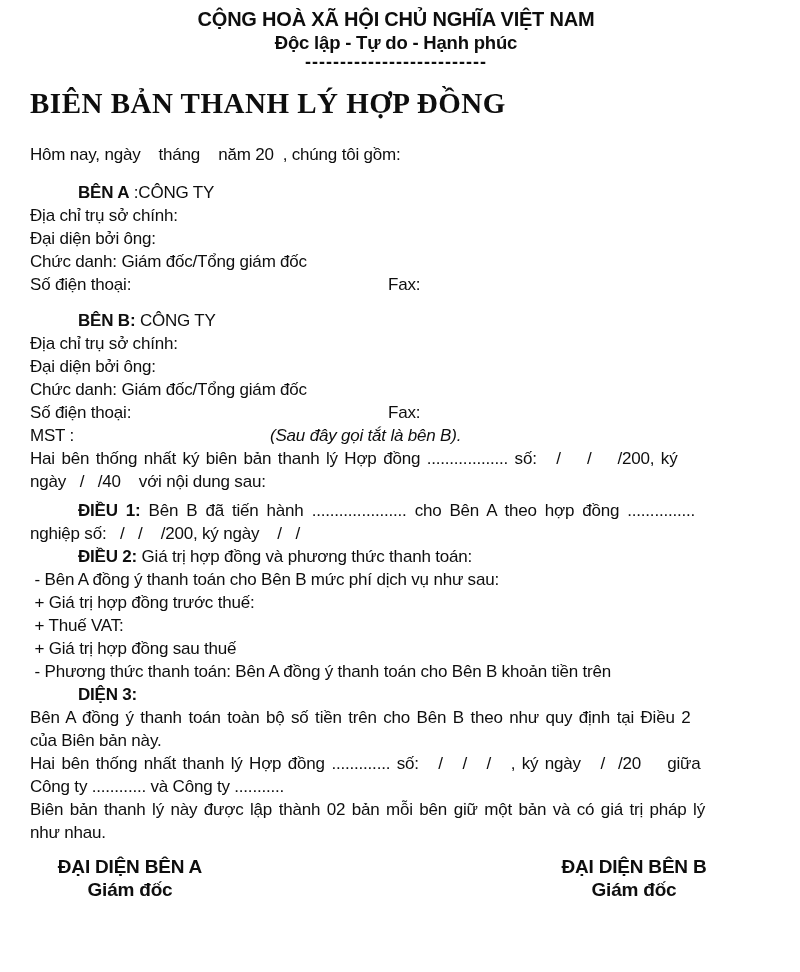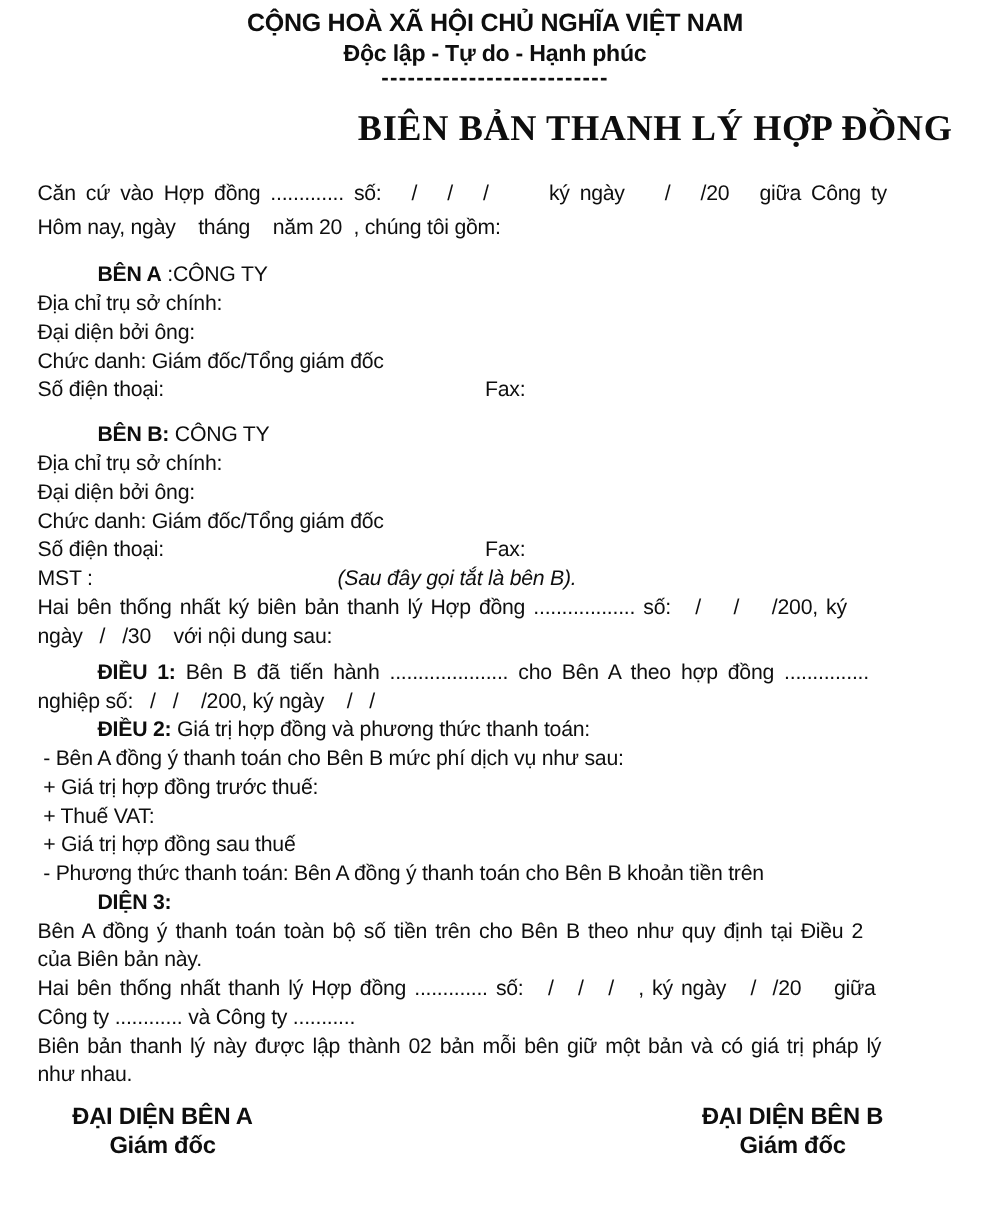--- a/index.html
+++ b/index.html
@@ -19,21 +19,21 @@
   .center { text-align: center; }
   .b { font-weight: bold; margin-left: 48px; }
   .nat-title { font-size: 20px; line-height: 23px; font-weight: bold; }
   .motto { font-size: 18.5px; line-height: 23px; font-weight: bold; }
   .divider { font-size: 18px; line-height: 16px; font-weight: bold; letter-spacing: 1px; }
   .doc-title {
     font-family: "Liberation Serif", serif;
     font-size: 29px;
     line-height: 33px;
     font-weight: bold;
-    text-align: right;
+    text-align: left;
     letter-spacing: 0.5px;
     margin: 17px 0 0 0;
   }
   .para { margin: 0; }
   .line { white-space: pre; line-height: 23px; position: relative; }
   .intro { margin-top: 21px; }
   .intro .line { line-height: 27px; }
   .party { margin-top: 13px; }
   .art1 { margin-top: 6px; }
   .just { word-spacing: 3.5px; }
@@ -48,21 +48,20 @@
 
 <div class="doc">
 
   <div class="center nat-title">CỘNG HOÀ XÃ HỘI CHỦ NGHĨA VIỆT NAM</div>
   <div class="center motto">Độc lập - Tự do - Hạnh phúc</div>
   <div class="center divider">--------------------------</div>
 
   <div class="doc-title">BIÊN BẢN THANH LÝ HỢP ĐỒNG</div>
 
   <div class="para intro">
-    <div class="line just">Căn cứ vào Hợp đồng ............. số:   /   /   /      ký ngày    /   /20   giữa Công ty</div>
     <div class="line">Hôm nay, ngày    tháng    năm 20  , chúng tôi gồm:</div>
   </div>
 
   <div class="para party">
     <div class="line"><span class="b">BÊN A</span><span> :CÔNG TY</span></div>
     <div class="line">Địa chỉ trụ sở chính:</div>
     <div class="line">Đại diện bởi ông:</div>
     <div class="line">Chức danh: Giám đốc/Tổng giám đốc</div>
     <div class="line"><span>Số điện thoại:</span><span class="fax">Fax:</span></div>
   </div>
@@ -71,21 +70,21 @@
     <div class="line"><span class="b">BÊN B:</span><span> CÔNG TY</span></div>
     <div class="line">Địa chỉ trụ sở chính:</div>
     <div class="line">Đại diện bởi ông:</div>
     <div class="line">Chức danh: Giám đốc/Tổng giám đốc</div>
     <div class="line"><span>Số điện thoại:</span><span class="fax">Fax:</span></div>
     <div class="line"><span>MST :</span><span class="alias">(Sau đây gọi tắt là bên B).</span></div>
   </div>
 
   <div class="para">
     <div class="line just2">Hai bên thống nhất ký biên bản thanh lý Hợp đồng .................. số:   /    /    /200, ký</div>
-    <div class="line">ngày   /   /30    với nội dung sau:</div>
+    <div class="line">ngày   /   /40    với nội dung sau:</div>
   </div>
 
   <div class="para art1">
     <div class="line just"><span class="b">ĐIỀU 1:</span><span> Bên B đã tiến hành ..................... cho Bên A theo hợp đồng ...............</span></div>
     <div class="line">nghiệp số:   /   /    /200, ký ngày    /   /</div>
   </div>
 
   <div class="para">
     <div class="line"><span class="b">ĐIỀU 2:</span><span> Giá trị hợp đồng và phương thức thanh toán:</span></div>
     <div class="line"> - Bên A đồng ý thanh toán cho Bên B mức phí dịch vụ như sau:</div>

